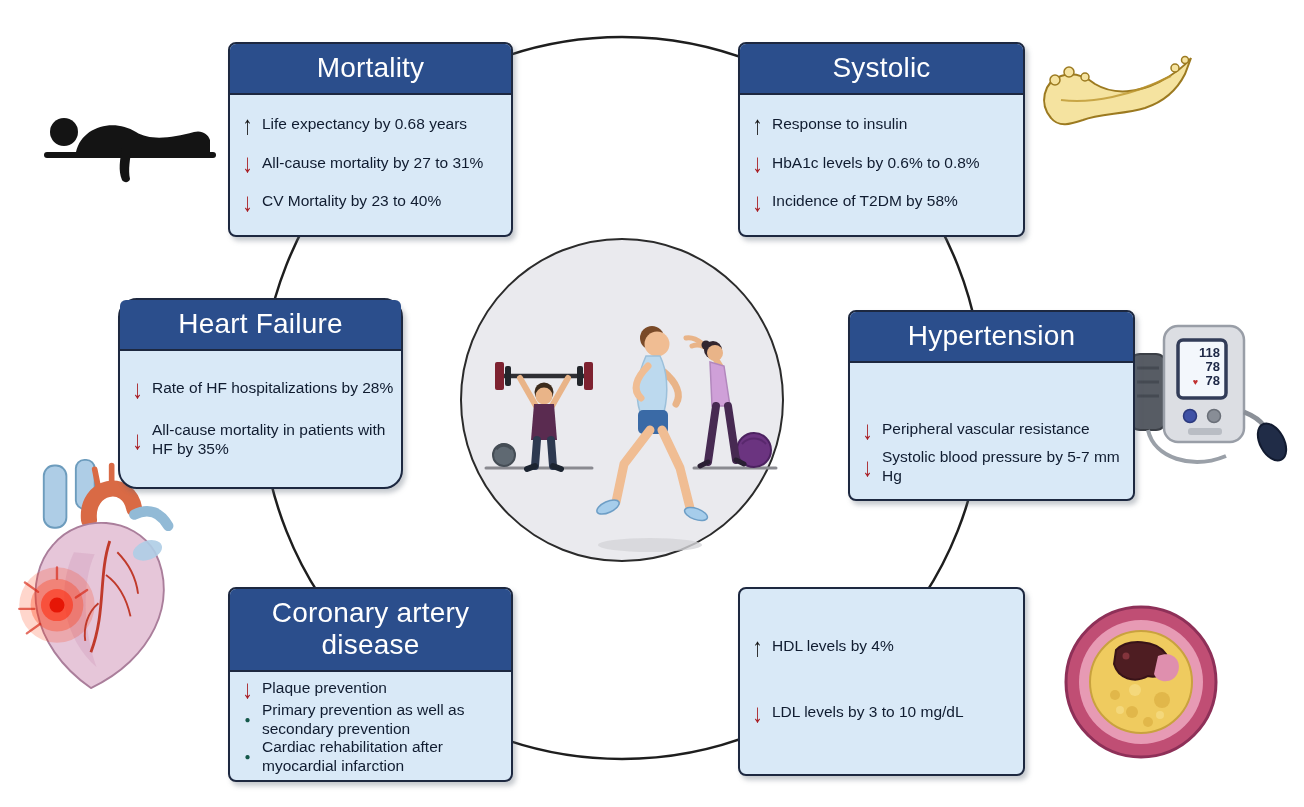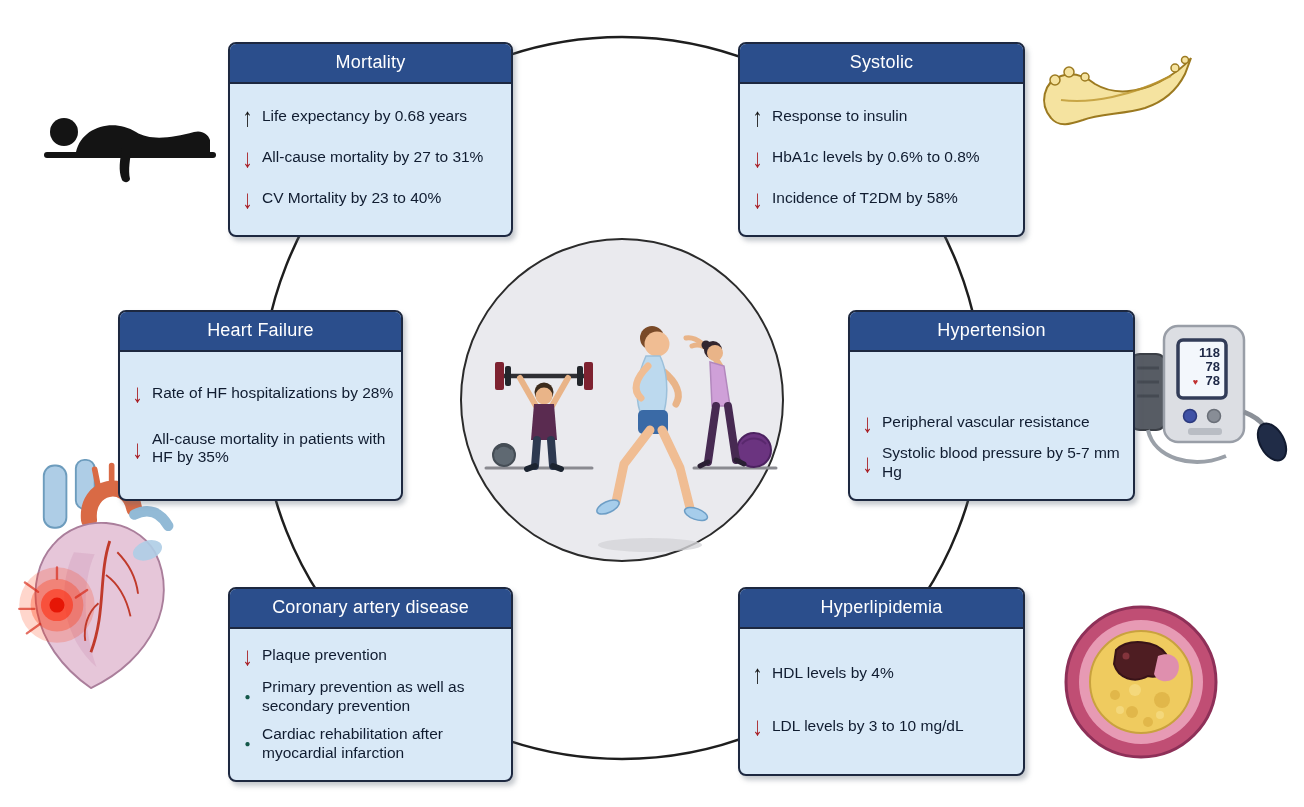--- a/index.html
+++ b/index.html
@@ -4,34 +4,34 @@
 <style>
   html,body{margin:0;padding:0;background:#ffffff;}
   .canvas{position:relative;width:1304px;height:807px;background:#ffffff;overflow:hidden;
           font-family:"Liberation Sans",sans-serif;}
   .rings{position:absolute;left:0;top:0;z-index:1;pointer-events:none;}
   .icon-svg{position:absolute;z-index:2;}
   .card{position:absolute;z-index:3;display:flex;flex-direction:column;
         background:#d9e9f7;border:2px solid #1d2840;border-radius:8px;
         box-shadow:3px 4px 5px rgba(90,100,115,.35);}
   .card-header{background:#2b4e8c;color:#ffffff;text-align:center;
-               font-size:18px;padding:8px 4px 9px;border-bottom:2px solid #1d2840;
+               font-size:28px;padding:8px 4px 9px;border-bottom:2px solid #1d2840;
                border-radius:6px 6px 0 0;letter-spacing:.2px;}
   .card-body{flex:1;display:flex;flex-direction:column;justify-content:space-evenly;
              padding:4px 6px 8px 10px;}
   .item{display:flex;align-items:center;gap:7px;font-size:15.5px;color:#101c30;line-height:1.2;}
   .ind{flex:0 0 15px;width:15px;text-align:center;font-weight:bold;font-size:21px;
        transform:scaleY(1.25);display:inline-block;}
   .ind.up{color:#151515;}
   .ind.down{color:#a81e24;}
   .ind.bullet{font-size:10px;transform:none;color:#14584a;}
   .txt{flex:1;}
   #card-mortality{left:228px;top:42px;width:281px;height:191px;}
   #card-diabetes{left:738px;top:42px;width:283px;height:191px;}
-  #card-heart-failure{left:118px;top:310px;width:281px;height:187px;}
+  #card-heart-failure{left:118px;top:298px;width:281px;height:187px;border-radius:19px;}
   #card-hypertension{left:848px;top:310px;width:283px;height:187px;gap:44px;}
   #card-cad{left:228px;top:587px;width:281px;height:191px;}
   #card-hyperlipidemia{left:738px;top:587px;width:283px;height:185px;}
   #icon-dead{left:38px;top:86px;}
   #icon-pancreas{left:1035px;top:44px;}
   #icon-bp{left:1130px;top:320px;}
   #icon-heart{left:6px;top:458px;}
   #icon-artery{left:1060px;top:600px;}
 </style>
 </head>
@@ -238,21 +238,20 @@
         <span class="txt">Primary prevention as well as secondary prevention</span>
       </div>
       <div class="item">
         <span class="ind bullet">●</span>
         <span class="txt">Cardiac rehabilitation after myocardial infarction</span>
       </div>
     </div>
   </div>
 
   <div class="card" id="card-hyperlipidemia">
-    <div class="card-header">Hyperlipidemia</div>
     <div class="card-body">
       <div class="item">
         <span class="ind up">↑</span>
         <span class="txt">HDL levels by 4%</span>
       </div>
       <div class="item">
         <span class="ind down">↓</span>
         <span class="txt">LDL levels by 3 to 10 mg/dL</span>
       </div>
     </div>

